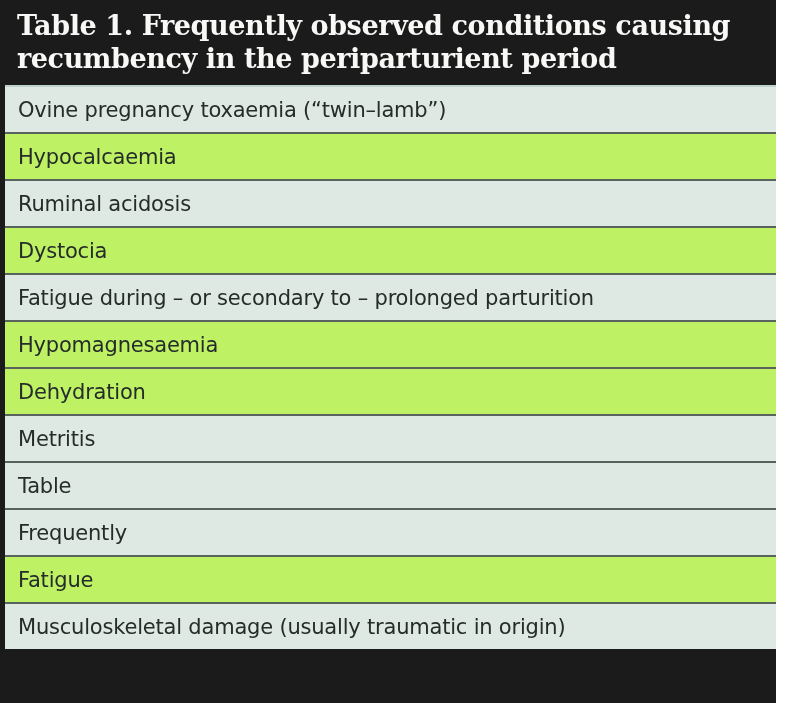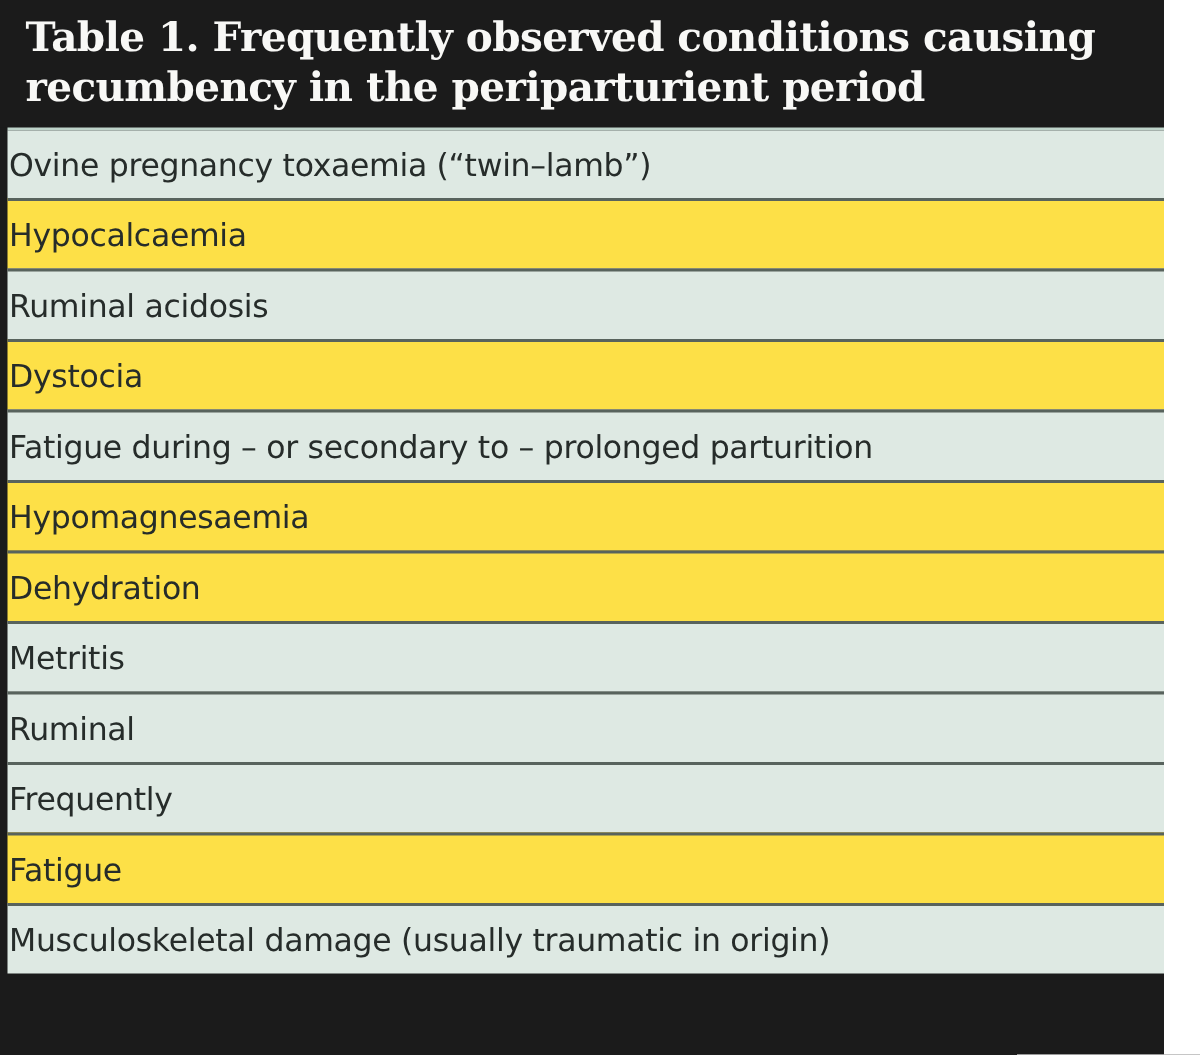--- a/index.html
+++ b/index.html
@@ -32,45 +32,45 @@
     box-sizing: border-box;
     margin: 0 5px;
     width: 790px;
     border-top: 2px solid #bed4ca;
   }
   .row {
     box-sizing: border-box;
     height: 47px;
     display: flex;
     align-items: center;
-    padding-left: 1px;
+    padding-left: 13px;
     font-size: 21px;
     letter-spacing: -0.2px;
     color: #262c2a;
     border-top: 2px solid #58635d;
   }
   .row:first-child {
     border-top: none;
     height: 45px;
   }
   .row.odd  { background: #dee9e3; }
-  .row.even { background: #fde047; }
+  .row.even { background: #bef264; }
 </style>
 </head>
 <body>
 
 <div class="table-card">
   <div class="table-header">Table 1. Frequently observed conditions causing recumbency in the periparturient period</div>
   <div class="table-body">
       <div class="row odd">Ovine pregnancy toxaemia (“twin–lamb”)</div>
       <div class="row even">Hypocalcaemia</div>
       <div class="row odd">Ruminal acidosis</div>
       <div class="row even">Dystocia</div>
       <div class="row odd">Fatigue during – or secondary to – prolonged parturition</div>
       <div class="row even">Hypomagnesaemia</div>
       <div class="row even">Dehydration</div>
       <div class="row odd">Metritis</div>
-      <div class="row odd">Ruminal</div>
+      <div class="row odd">Table</div>
       <div class="row odd">Frequently</div>
       <div class="row even">Fatigue</div>
       <div class="row odd">Musculoskeletal damage (usually traumatic in origin)</div>
     </div>
 </div>
 
 </body></html>

